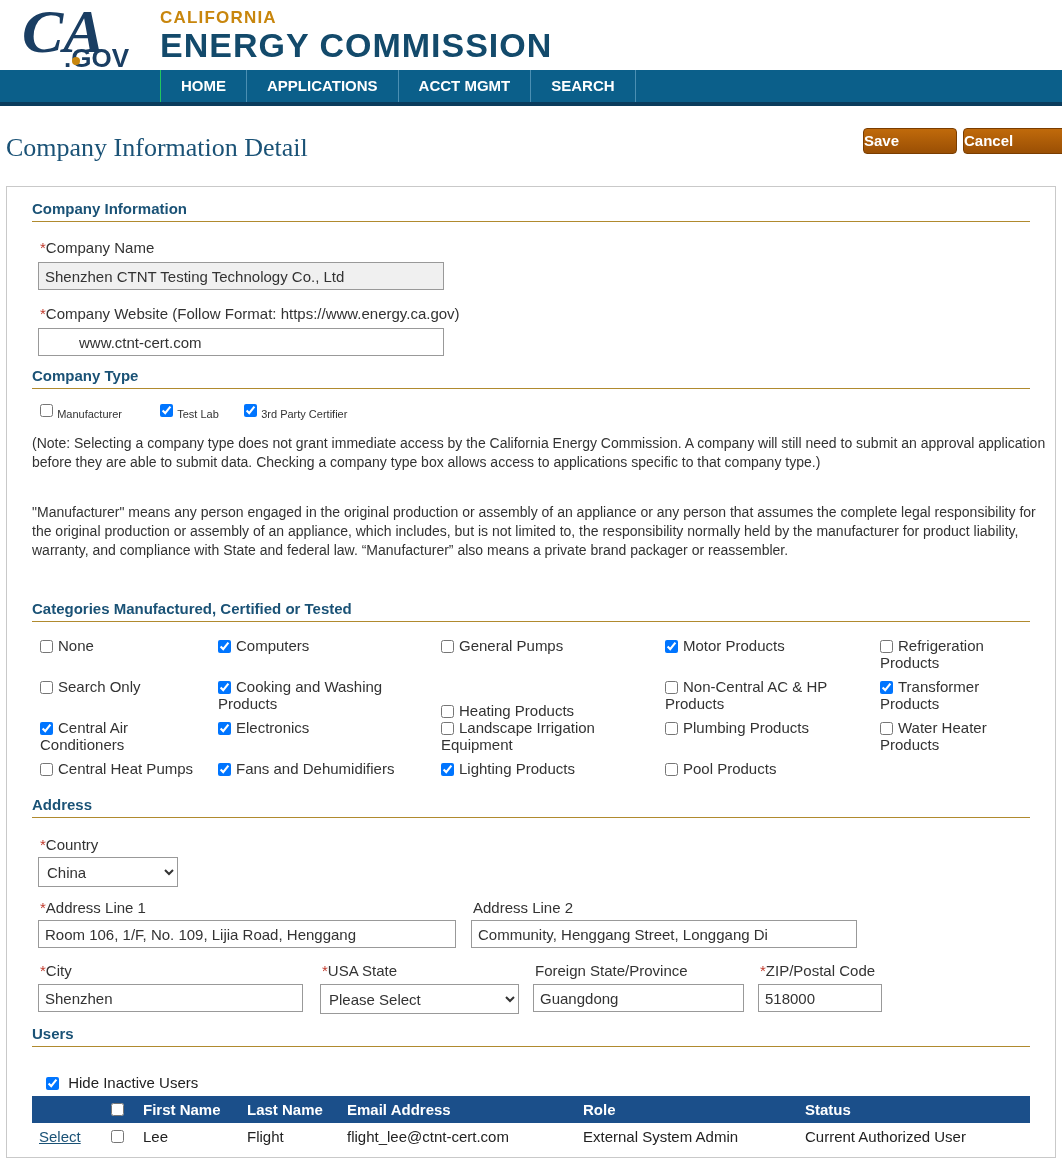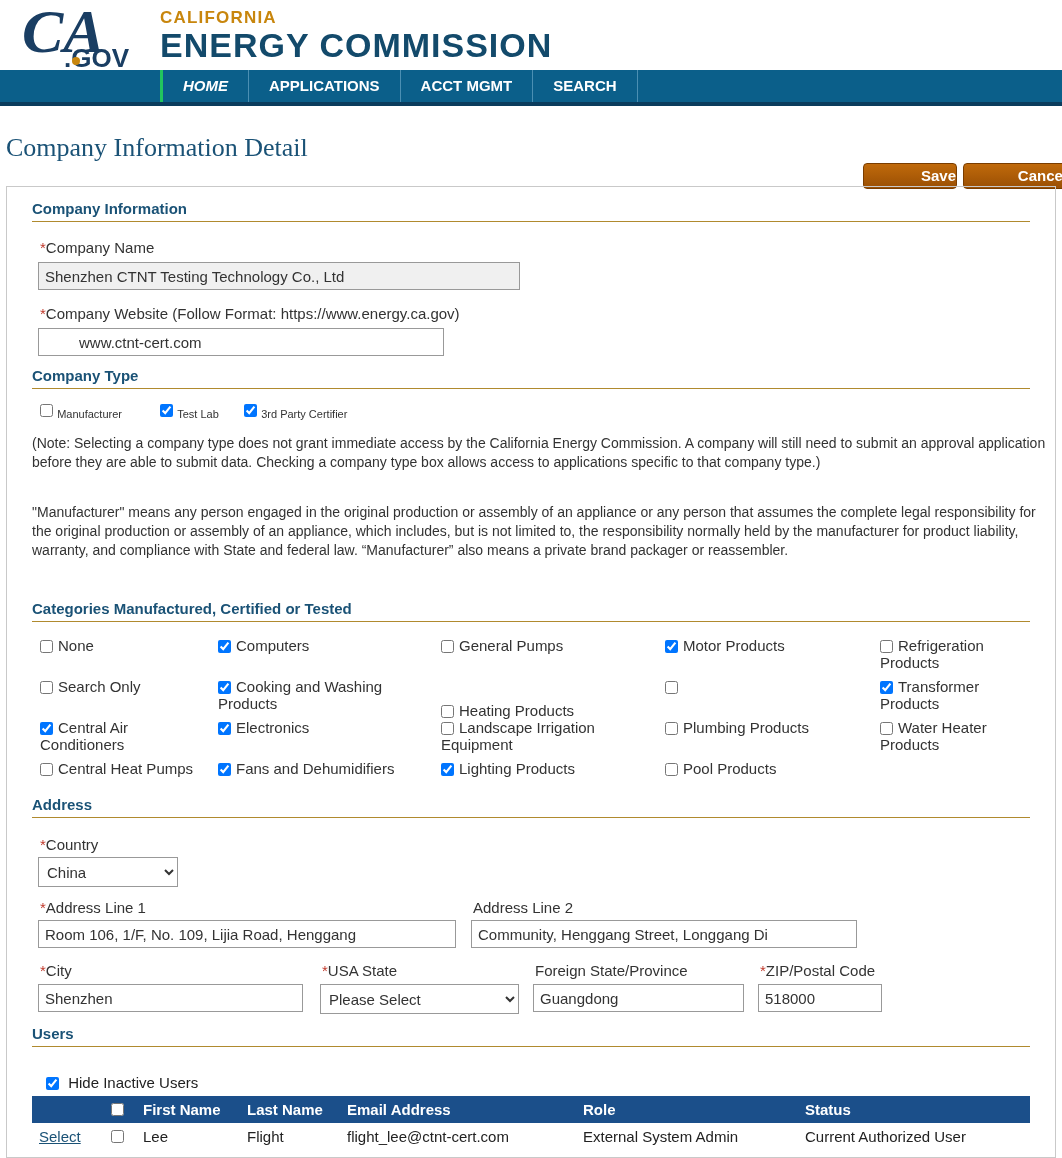--- a/index.html
+++ b/index.html
@@ -58,38 +58,38 @@
     position:absolute; left:0; top:70px; width:1062px; height:32px;
     background:#0b5f8a;
   }
   .navbar-inner { position:absolute; left:160px; top:0; height:32px; display:flex; }
   .nav-item {
     color:#ffffff; font-size:15px; font-weight:bold;
     padding:0 20px; line-height:32px; height:32px;
     border-right:1px solid #4b8fb3; cursor:pointer;
     white-space:nowrap;
   }
-  .nav-item:first-child { border-left:3px solid #22c55e;font-style:italic; }
+  .nav-item:first-child { border-left:1px solid #22c55e; }
 
   .page-sep {
     position:absolute; left:0; top:102px; width:1062px; height:4px;
     background:#0b3c5d;
   }
 
   
   .title {
     position:absolute; left:6px; top:133px;
     font-size:26px; color:#1a5276; font-family:"Liberation Serif", serif;
   }
   .btn {
     position:absolute; top:128px; height:26px;
     border:1px solid #7a3d00; border-radius:4px;
     color:#ffffff; font-size:15px; font-weight:bold;
     background:linear-gradient(#c06a0b,#9a4f04);
-    line-height:24px; text-align:right; cursor:pointer;margin-top:35px;
+    line-height:24px; text-align:left; cursor:pointer;
   }
   .btn-save { left:863px; width:94px; }
   .btn-cancel { left:963px; width:105px; }
 
   
   .section {
     position:absolute; left:32px; width:998px;
     font-size:15px; font-weight:bold; color:#1a5276;
     border-bottom:1px solid #b08a2e; padding-bottom:4px;
   }
@@ -183,21 +183,21 @@
 
 <div class="title">Company Information Detail</div>
 <div class="btn btn-save">Save</div>
 <div class="btn btn-cancel">Cancel</div>
 
 <div class="outer-frame"></div>
 
 <div class="section" style="top:200px;">Company Information</div>
 
 <div class="lbl" style="left:40px; top:239px;"><span class="req">*</span><span>Company Name</span></div>
-<input type="text" class="readonlyish" style="left: 38px; top: 262px; width: 482px;" value="Shenzhen CTNT Testing Technology Co., Ltd">
+<input type="text" class="readonlyish" style="left: 38px; top: 262px; width: 406px;" value="Shenzhen CTNT Testing Technology Co., Ltd">
 
 <div class="lbl" style="left:40px; top:305px;"><span class="req">*</span><span>Company Website (Follow Format: https://www.energy.ca.gov)</span></div>
 <input type="text" style="left: 38px; top: 328px; width: 406px; padding-left: 40px;" value="www.ctnt-cert.com">
 
 <div class="section" style="top:367px;">Company Type</div>
 
 <div class="cbx" style="left:40px; top:404px;">
   <input type="checkbox" id="ct0" style="">
   <label class="cbx-lbl" for="ct0">Manufacturer</label>
 </div>
@@ -224,21 +224,21 @@
 <div class="catitem" style="left:218px; top:678px; width:185px;"><input type="checkbox" id="c11" checked="" style=""><label for="c11">Cooking and Washing Products</label></div>
 <div class="catitem" style="left:218px; top:719px; width:200px;"><input type="checkbox" id="c12" checked="" style=""><label for="c12">Electronics</label></div>
 <div class="catitem" style="left:218px; top:760px; width:200px;"><input type="checkbox" id="c13" checked="" style=""><label for="c13">Fans and Dehumidifiers</label></div>
 
 <div class="catitem" style="left:441px; top:637px; width:200px;"><input type="checkbox" id="c20" style=""><label for="c20">General Pumps</label></div>
 <div class="catitem" style="left:441px; top:678px; width:200px;margin-top:24px;"><input type="checkbox" id="c21" style=""><label for="c21">Heating Products</label></div>
 <div class="catitem" style="left:441px; top:719px; width:190px;"><input type="checkbox" id="c22" style=""><label for="c22">Landscape Irrigation Equipment</label></div>
 <div class="catitem" style="left:441px; top:760px; width:200px;"><input type="checkbox" id="c23" checked="" style=""><label for="c23">Lighting Products</label></div>
 
 <div class="catitem" style="left:665px; top:637px; width:200px;"><input type="checkbox" id="c30" checked="" style=""><label for="c30">Motor Products</label></div>
-<div class="catitem" style="left:665px; top:678px; width:185px;"><input type="checkbox" id="c31" style=""></div>
+<div class="catitem" style="left:665px; top:678px; width:185px;"><input type="checkbox" id="c31" style=""><label for="c31">Non-Central AC &amp; HP Products</label></div>
 <div class="catitem" style="left:665px; top:719px; width:200px;"><input type="checkbox" id="c32" style=""><label for="c32">Plumbing Products</label></div>
 <div class="catitem" style="left:665px; top:760px; width:200px;"><input type="checkbox" id="c33" style=""><label for="c33">Pool Products</label></div>
 
 <div class="catitem" style="left:880px; top:637px; width:140px;"><input type="checkbox" id="c40" style=""><label for="c40">Refrigeration Products</label></div>
 <div class="catitem" style="left:880px; top:678px; width:140px;"><input type="checkbox" id="c41" checked="" style=""><label for="c41">Transformer Products</label></div>
 <div class="catitem" style="left:880px; top:719px; width:140px;"><input type="checkbox" id="c42" style=""><label for="c42">Water Heater Products</label></div>
 
 <div class="section" style="top:796px;">Address</div>
 
 <div class="lbl" style="left:40px; top:836px;"><span class="req">*</span><span>Country</span></div>

